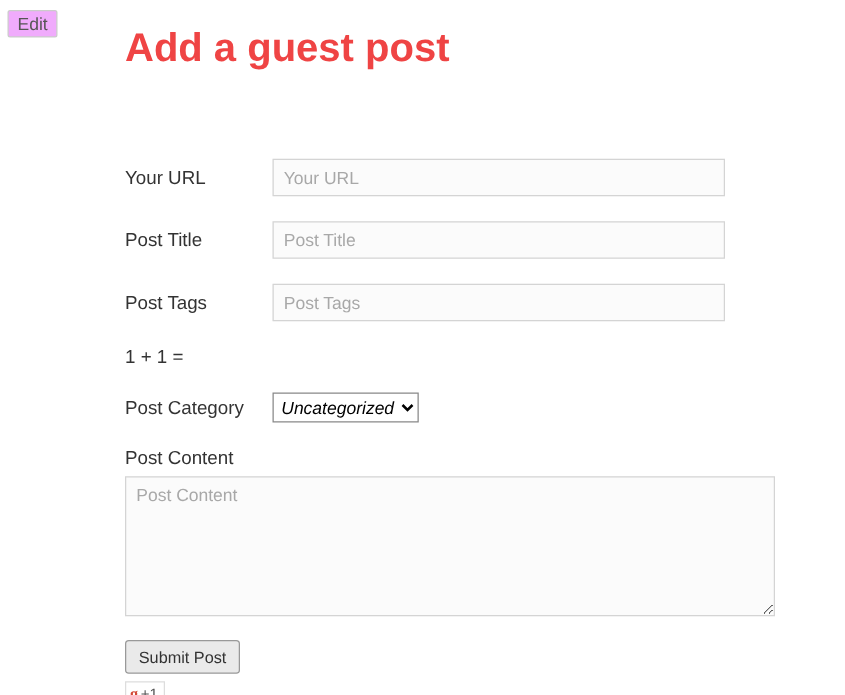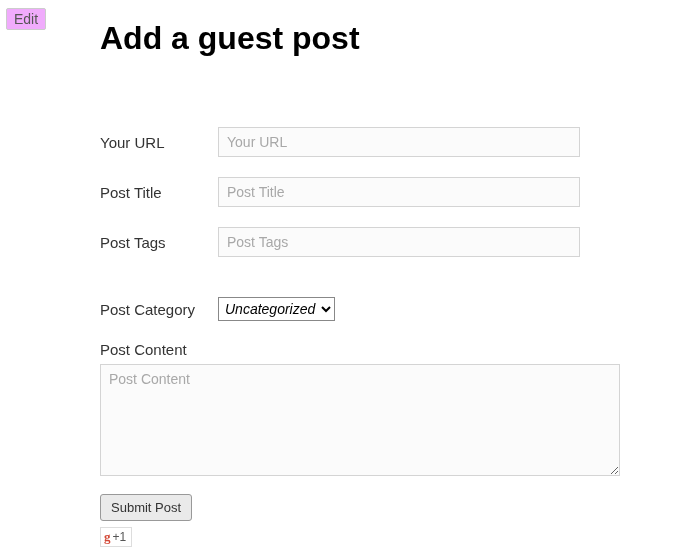--- a/index.html
+++ b/index.html
@@ -22,21 +22,21 @@
       color: #555;
       cursor: pointer;
     }
     .content {
       margin-left: 100px;
       padding-top: 20px;
     }
     h1 {
       font-size: 32px;
       font-weight: bold;
-      color: #000000;
+      color: #ef4444;
       margin-bottom: 70px;
     }
     .form-row {
       display: flex;
       align-items: center;
       margin-bottom: 20px;
     }
     .label {
       width: 118px;
       font-size: 15px;
@@ -126,20 +126,21 @@
     <div class="label">Post Title</div>
     <input type="text" class="text-input" placeholder="Post Title" style="">
   </div>
 
   <div class="form-row">
     <div class="label">Post Tags</div>
     <input type="text" class="text-input" placeholder="Post Tags" style="">
   </div>
 
   <div class="form-row">
+    <div class="label">1 + 1 =</div>
   </div>
 
   <div class="form-row">
     <div class="label">Post Category</div>
     <select class="select-input">
       <option>Uncategorized</option>
     </select>
   </div>
 
   <div class="content-label">Post Content</div>

